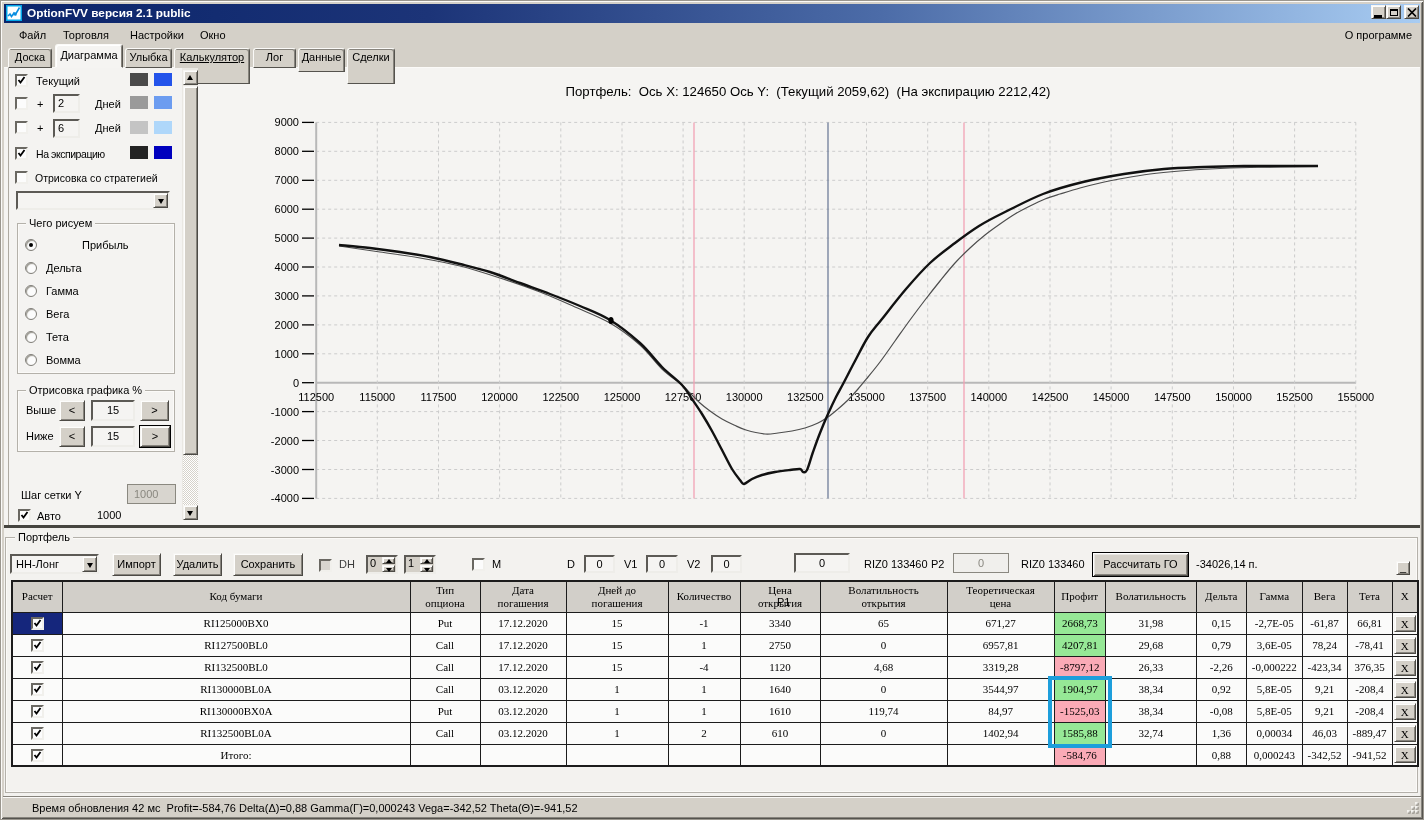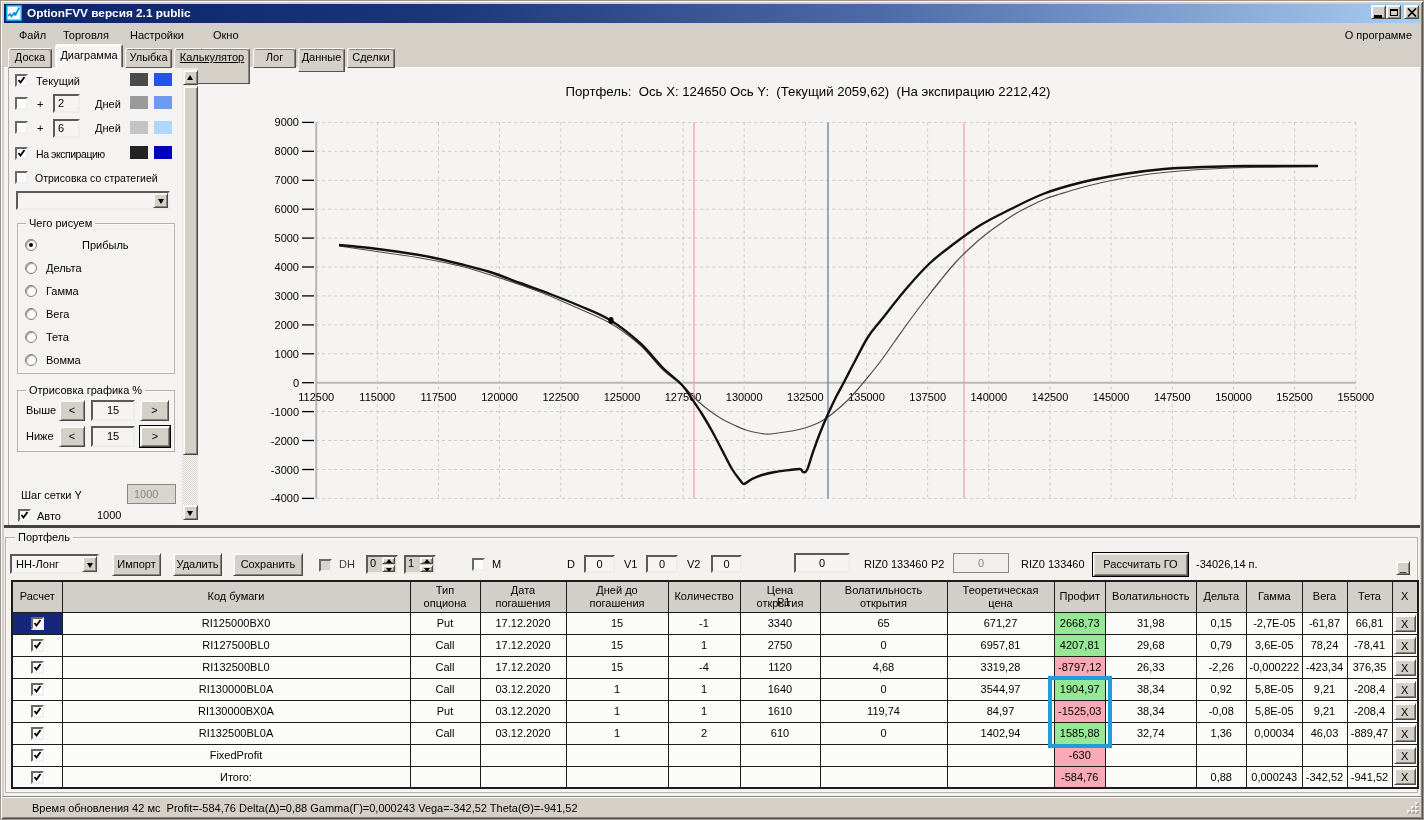--- a/index.html
+++ b/index.html
@@ -5,21 +5,21 @@
 html,body{width:1424px;height:820px;overflow:hidden;}
 body{font-family:"Liberation Sans",sans-serif;font-size:11px;background:#d4d0c8;position:relative;}
 div{position:absolute;}
 .r{background:#d4d0c8;border:1px solid;border-color:#f6f5f2 #4c4a45 #4c4a45 #f6f5f2;box-shadow:inset 1px 1px 0 #fdfdfc,inset -1px -1px 0 #87847d;}
 .btn{text-align:center;color:#000;}
 .sk{background:#f5f4f2;border:2px solid;border-color:#5c5a55 #eeede9 #eeede9 #5c5a55;}
 .cb{width:13px;height:13px;background:#fcfcfc;border:2px solid;border-color:#6a6862 #f1f0ec #f1f0ec #6a6862;}
 .lbl{font-size:11px;fill:#000;font-family:"Liberation Sans",sans-serif;}
 .ttl{font-size:13.2px;fill:#000;font-family:"Liberation Sans",sans-serif;}
 .t{white-space:nowrap;}
-table{position:absolute;border-collapse:collapse;table-layout:fixed;font-size:11px;font-family:Liberation Sans, sans-serif;}
+table{position:absolute;border-collapse:collapse;table-layout:fixed;font-size:11px;font-family:Liberation Serif, serif;}
 td{border:1.5px solid #1c1c1c;text-align:center;padding:0;overflow:hidden;white-space:nowrap;}
 .hd td{background:#d2cfc9;height:31.5px;line-height:13px;}
 .dr td{background:#fbfbfa;height:22px;}
 .g{background:#96e896 !important;}
 .p{background:#faaab6 !important;}
 .xb{display:inline-block;position:relative;width:22px;height:17px;line-height:16px;font-size:11px;}
 .tri-u{width:0;height:0;border-left:3.5px solid transparent;border-right:3.5px solid transparent;border-bottom:5px solid #000;}
 .tri-d{width:0;height:0;border-left:3.5px solid transparent;border-right:3.5px solid transparent;border-top:5px solid #000;}
 .radio{width:12px;height:12px;border-radius:50%;background:#fcfcfc;border:1.5px solid #807e78;box-shadow:inset 1px 1px 1px #9a988f;}
 
@@ -39,30 +39,30 @@
     <div style="left:2.5px;top:2.5px;width:8px;height:7px;border:1.2px solid #000;border-top-width:2.2px;"></div>
   </div>
 <div class="r" style="left:1404px;top:5px;width:15px;height:14px;">
     <svg style="position:absolute;left:2px;top:2px;" width="10" height="9" viewBox="0 0 10 9">
       <path d="M1 0.5 L9 8.5 M9 0.5 L1 8.5" stroke="#000" stroke-width="1.7"></path>
     </svg>
   </div>
 <div class="t" style="left:19px;top:29px;height:13px;line-height:13px;">Файл</div>
 <div class="t" style="left:63px;top:29px;height:13px;line-height:13px;">Торговля</div>
 <div class="t" style="left:130px;top:29px;height:13px;line-height:13px;">Настройки</div>
-<div class="t" style="left:213px;top:29px;height:13px;line-height:13px;text-align:center;">Окно</div>
+<div class="t" style="left:200px;top:29px;height:13px;line-height:13px;text-align:center;">Окно</div>
 <div class="t" style="right:12px;top:29px;height:13px;line-height:13px;">О программе</div>
 <div style="left:4px;top:67px;width:1416px;height:458px;background:#f5f4f2;border-top:1px solid #fbfaf8;"></div>
 <div style="left:8px;top:48px;width:44px;height:20px;background:#d4d0c8;border:1px solid;border-color:#fbfaf8 #55534e #55534e #fbfaf8;border-radius:3px 3px 0 0;box-shadow:inset -1px 1px 0 #87847d;text-align:center;line-height:17px;">Доска</div>
 <div style="left:55px;top:44px;width:68px;height:24px;background:#f5f4f2;border:1px solid;border-color:#fbfaf8 #55534e transparent #fbfaf8;border-radius:3px 3px 0 0;box-shadow:inset 1px 1px 0 #fff,inset -1px 0 0 #87847d;z-index:5;text-align:center;line-height:20px;">Диаграмма</div>
 <div style="left:125px;top:48px;width:47px;height:20px;background:#d4d0c8;border:1px solid;border-color:#fbfaf8 #55534e #55534e #fbfaf8;border-radius:3px 3px 0 0;box-shadow:inset -1px 1px 0 #87847d;text-align:center;line-height:17px;">Улыбка</div>
 <div style="left:174px;top:48px;width:76px;height:36px;background:#d4d0c8;border:1px solid;border-color:#fbfaf8 #55534e #55534e #fbfaf8;border-radius:3px 3px 0 0;box-shadow:inset -1px 1px 0 #87847d;text-align:center;line-height:17px;text-decoration:underline;">Калькулятор</div>
 <div style="left:253px;top:48px;width:43px;height:20px;background:#d4d0c8;border:1px solid;border-color:#fbfaf8 #55534e #55534e #fbfaf8;border-radius:3px 3px 0 0;box-shadow:inset -1px 1px 0 #87847d;text-align:center;line-height:17px;">Лог</div>
 <div style="left:298px;top:48px;width:47px;height:24px;background:#d4d0c8;border:1px solid;border-color:#fbfaf8 #55534e #55534e #fbfaf8;border-radius:3px 3px 0 0;box-shadow:inset -1px 1px 0 #87847d;text-align:center;line-height:17px;">Данные</div>
-<div style="left:347px;top:48px;width:48px;height:20px;background:#d4d0c8;border:1px solid;border-color:#fbfaf8 #55534e #55534e #fbfaf8;border-radius:3px 3px 0 0;box-shadow:inset -1px 1px 0 #87847d;text-align:center;line-height:17px;">Сделки</div>
+<div style="left:347px;top:48px;width:48px;height:36px;background:#d4d0c8;border:1px solid;border-color:#fbfaf8 #55534e #55534e #fbfaf8;border-radius:3px 3px 0 0;box-shadow:inset -1px 1px 0 #87847d;text-align:center;line-height:17px;">Сделки</div>
 <div style="left:0;top:0;width:1424px;height:560px;"><svg id="chart" width="1424" height="560" viewBox="0 0 1424 560">
 <line x1="316.2" y1="122.4" x2="1356" y2="122.4" stroke="#cccccc" stroke-width="1" stroke-dasharray="3,3"></line>
 <line x1="302" y1="122.4" x2="314" y2="122.4" stroke="#000" stroke-width="1.3"></line>
 <text x="299" y="126.4" text-anchor="end" class="lbl">9000</text>
 <line x1="316.2" y1="151.3" x2="1356" y2="151.3" stroke="#cccccc" stroke-width="1" stroke-dasharray="3,3"></line>
 <line x1="302" y1="151.3" x2="314" y2="151.3" stroke="#000" stroke-width="1.3"></line>
 <text x="299" y="155.3" text-anchor="end" class="lbl">8000</text>
 <line x1="316.2" y1="180.3" x2="1356" y2="180.3" stroke="#cccccc" stroke-width="1" stroke-dasharray="3,3"></line>
 <line x1="302" y1="180.3" x2="314" y2="180.3" stroke="#000" stroke-width="1.3"></line>
 <text x="299" y="184.3" text-anchor="end" class="lbl">7000</text>
@@ -424,40 +424,20 @@
         <td>1,36</td>
         <td>0,00034</td>
         <td>46,03</td>
         <td>-889,47</td>
         <td><span class="xb r">X</span></td>
       </tr>
       <tr class="dr">
         <td><span style="display:inline-block;position:relative;width:13px;height:13px;background:#fcfcfc;border:2px solid;border-color:#6a6862 #f1f0ec #f1f0ec #6a6862;vertical-align:middle;"><svg width="9" height="9" viewBox="0 0 9 9" style="position:absolute;left:0;top:0;">
               <path d="M1.5 4 L3.5 6.5 L7.5 1" stroke="#000" stroke-width="1.8" fill="none"></path>
             </svg></span></td>
-        <td>FixedProfit</td>
-        <td></td>
-        <td></td>
-        <td></td>
-        <td></td>
-        <td></td>
-        <td></td>
-        <td></td>
-        <td class="p">-630</td>
-        <td></td>
-        <td></td>
-        <td></td>
-        <td></td>
-        <td></td>
-        <td><span class="xb r">X</span></td>
-      </tr>
-      <tr class="dr">
-        <td><span style="display:inline-block;position:relative;width:13px;height:13px;background:#fcfcfc;border:2px solid;border-color:#6a6862 #f1f0ec #f1f0ec #6a6862;vertical-align:middle;"><svg width="9" height="9" viewBox="0 0 9 9" style="position:absolute;left:0;top:0;">
-              <path d="M1.5 4 L3.5 6.5 L7.5 1" stroke="#000" stroke-width="1.8" fill="none"></path>
-            </svg></span></td>
         <td>Итого:</td>
         <td></td>
         <td></td>
         <td></td>
         <td></td>
         <td></td>
         <td></td>
         <td></td>
         <td class="p">-584,76</td>
         <td></td>

